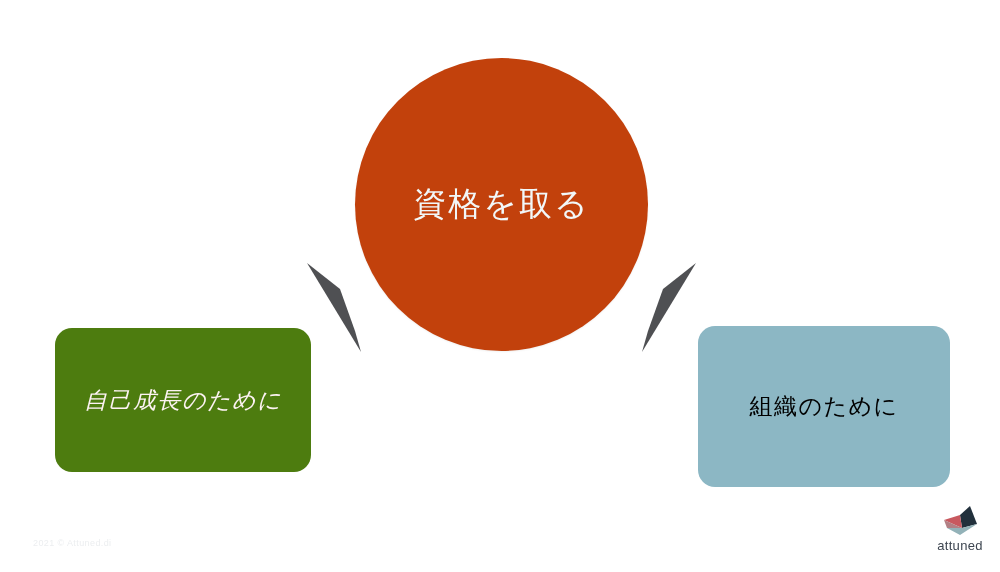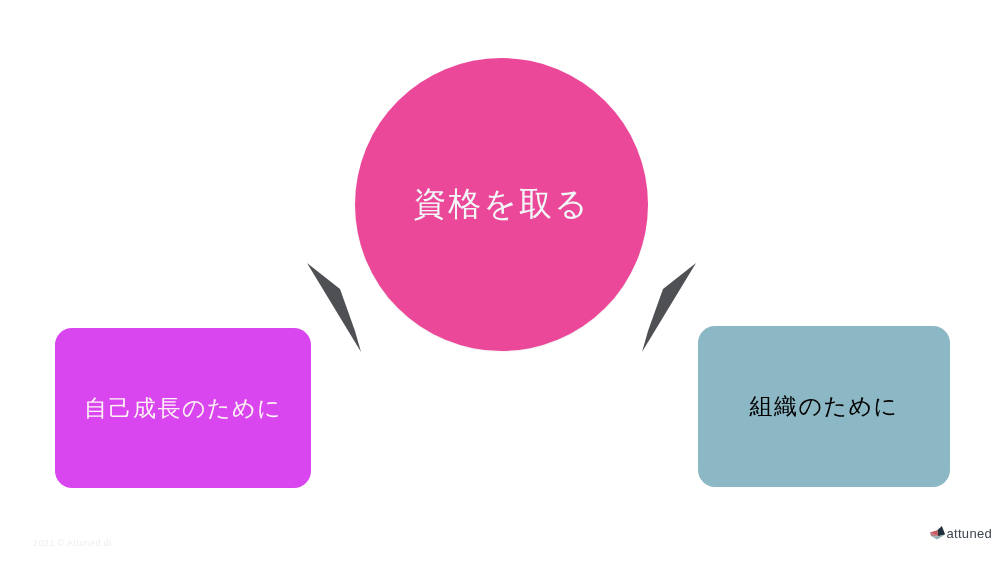--- a/index.html
+++ b/index.html
@@ -19,21 +19,21 @@
   }
 
   
   .circle {
     position: absolute;
     left: 355px;
     top: 58px;
     width: 293px;
     height: 293px;
     border-radius: 50%;
-    background: #ec4899;
+    background: #c2410c;
     display: flex;
     align-items: center;
     justify-content: center;
     box-shadow: 0 1px 2px rgba(0,0,0,0.06);
   }
   .circle-label {
     color: #f2f7f8;
     font-size: 33px;
     letter-spacing: 2px;
     line-height: 1.3;
@@ -47,22 +47,23 @@
     position: absolute;
     border-radius: 17px;
     display: flex;
     align-items: center;
     justify-content: center;
   }
   .box-left {
     left: 55px;
     top: 328px;
     width: 256px;
-    height: 160px;
-    background: #d946ef;
+    height: 144px;
+    background: #4d7c0f;
+    font-style: italic;
   }
   .box-right {
     left: 698px;
     top: 326px;
     width: 252px;
     height: 161px;
     background: #8cb7c4;
   }
   .box-label {
     font-size: 23px;
@@ -94,20 +95,21 @@
     letter-spacing: 0.4px;
     white-space: nowrap;
   }
   .logo {
     position: absolute;
     left: 928px;
     top: 504px;
     width: 64px;
     height: 58px;
     display: flex;
+    flex-direction: column;
     align-items: center;
     justify-content: flex-start;
   }
   .logo-mark {
     width: 40px;
     height: 34px;
     display: block;
   }
   .logo-word {
     font-size: 13px;

